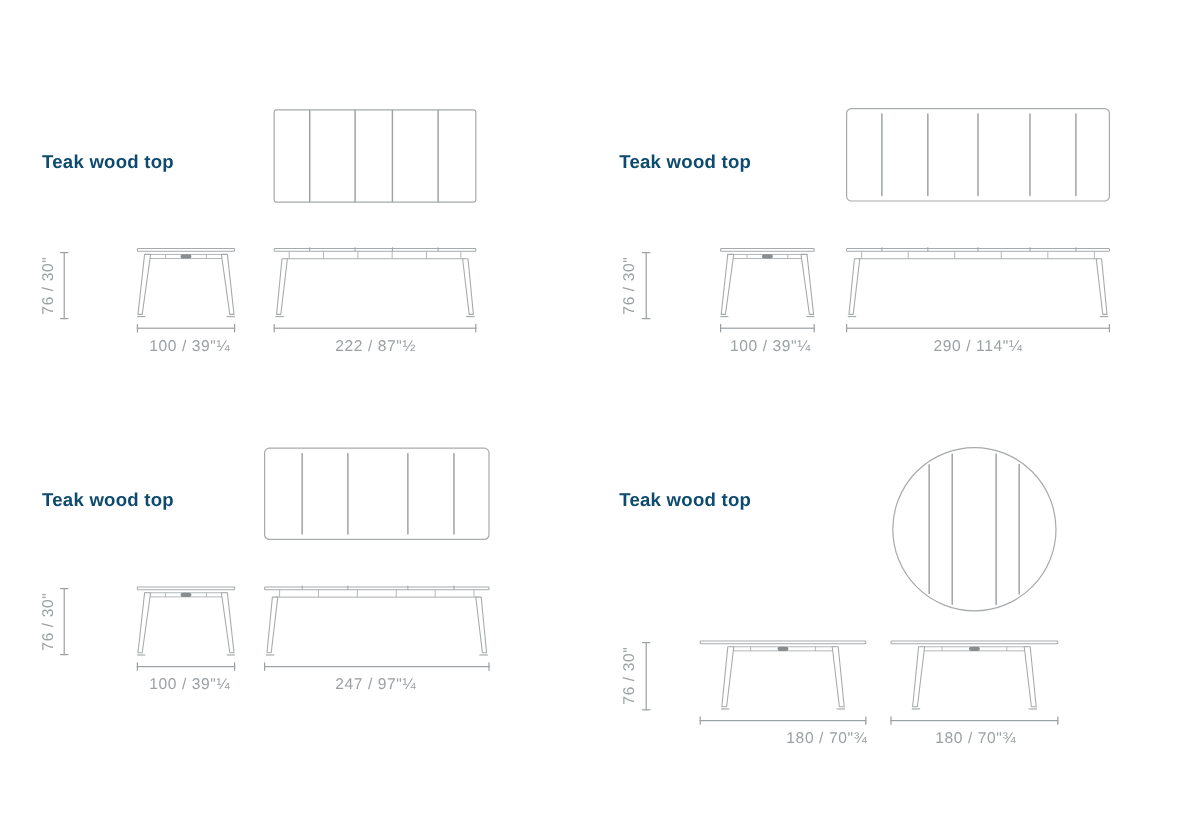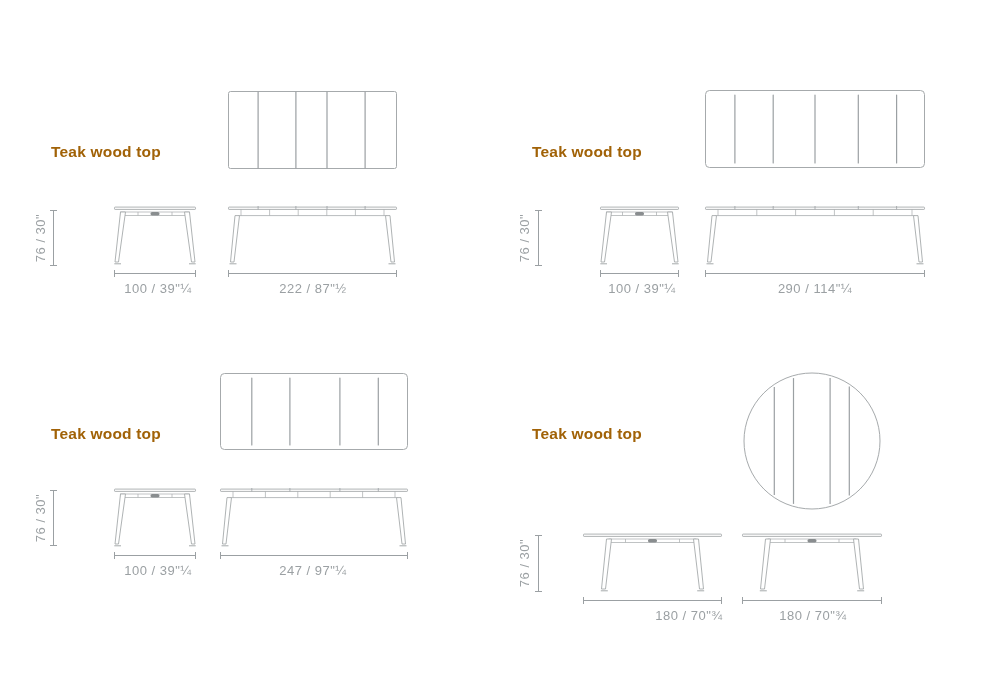--- a/index.html
+++ b/index.html
@@ -1,21 +1,21 @@
 <!DOCTYPE html>
 <html><head>
 <meta charset="utf-8">
 <style>
   html,body{margin:0;padding:0;background:#ffffff;}
   .sheet{
     position:relative;width:1000px;height:700px;background:#ffffff;overflow:hidden;
     font-family:"Liberation Sans",sans-serif;
   }
   .title{
-    position:absolute;margin:16px;font-size:15.5px;font-weight:700;color:#a16207;
+    position:absolute;margin:0;font-size:15.5px;font-weight:700;color:#0c4a6e;
     letter-spacing:.2px;white-space:nowrap;
   }
   svg.view{position:absolute;overflow:visible;display:block;}
   .hdim{position:absolute;height:1px;background:#9ba0a3;}
   .hdim::before,.hdim::after{content:"";position:absolute;top:-3px;width:1px;height:7px;background:#9ba0a3;}
   .hdim::before{left:0;}
   .hdim::after{right:0;}
   .vdim{position:absolute;width:1px;background:#9ba0a3;}
   .vdim::before,.vdim::after{content:"";position:absolute;left:-3px;width:7px;height:1px;background:#9ba0a3;}
   .vdim::before{top:0;}

